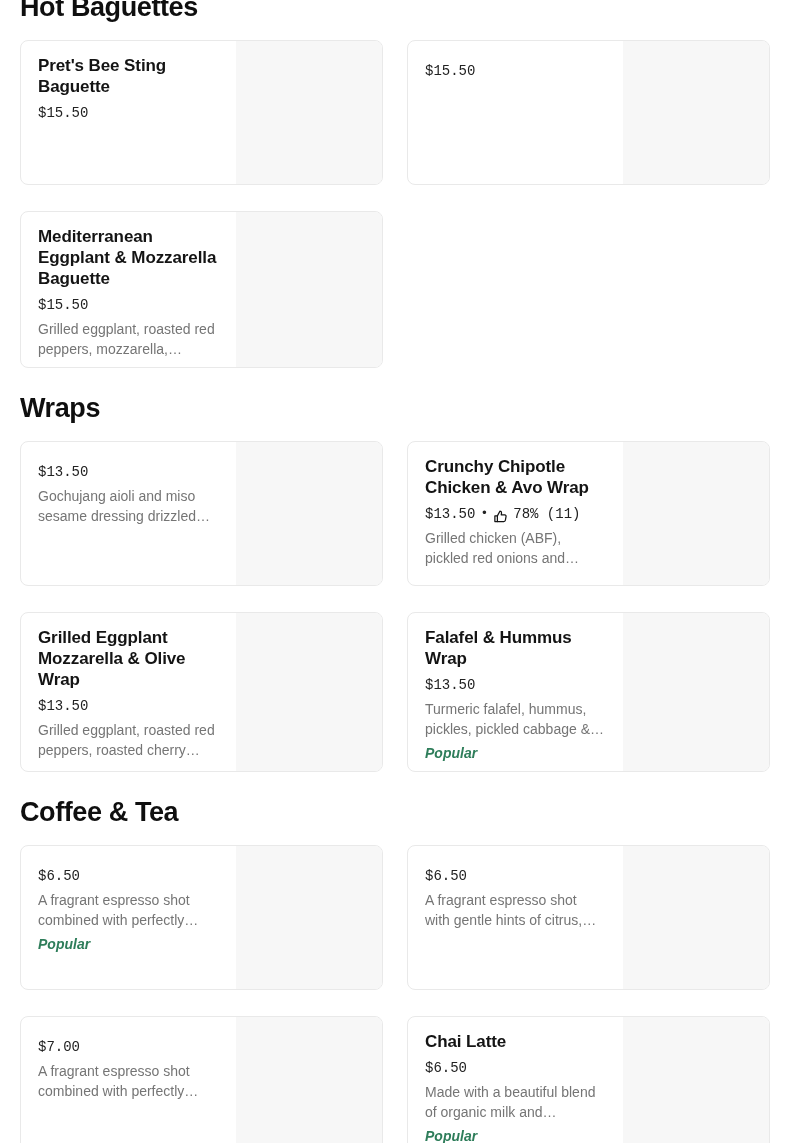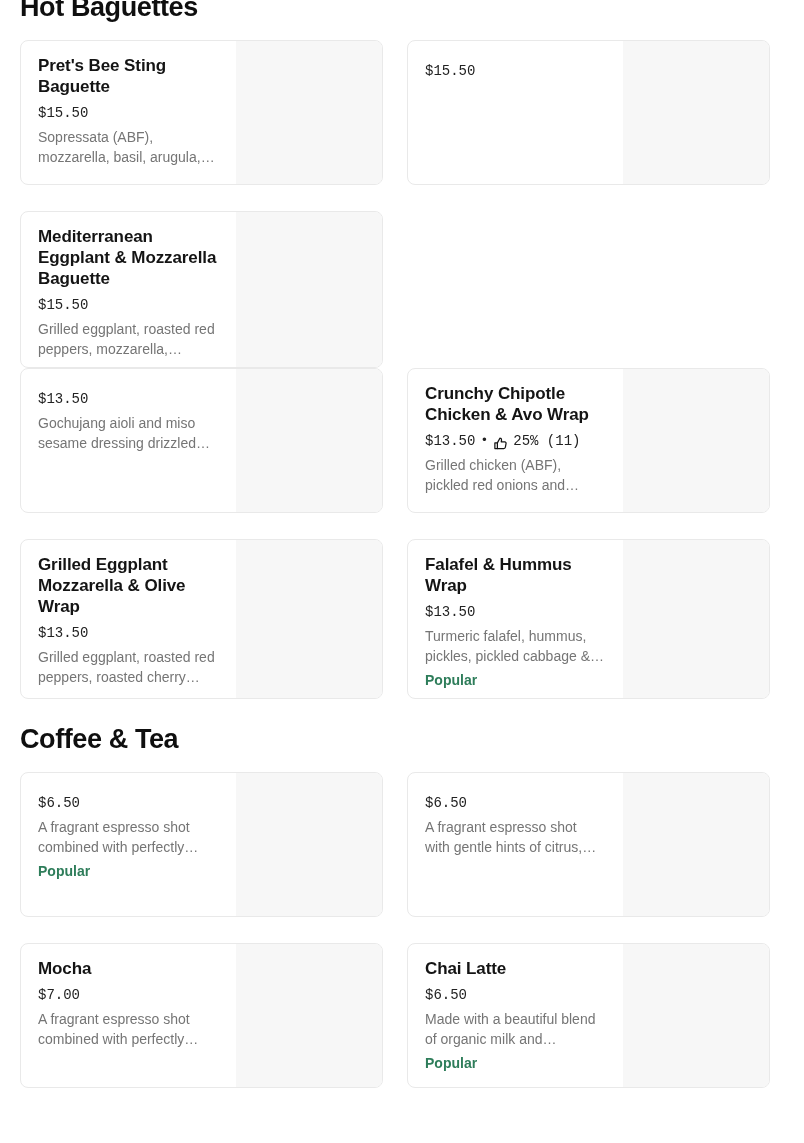--- a/index.html
+++ b/index.html
@@ -66,40 +66,39 @@
     margin: 4px 0 0 0;
     font-size: 14px; line-height: 20px;
     color: #757575;
     white-space: pre-line;
   }
   .popular {
     margin-top: 4px;
     font-size: 14px; line-height: 20px;
     font-weight: 700;
     color: #2e7d5a;
+    font-style: italic;
   }
 </style>
 </head>
 <body>
 
 <div class="page">
 
   <section>
     <h2 class="section-heading">Hot Baguettes</h2>
     <div class="grid">
 
       <article class="card">
         <div class="card-body">
           <h3 class="title">Pret's Bee Sting
 Baguette</h3>
           <div class="meta">
             <span class="price">$15.50</span>
           </div>
-          <p class="desc">Sopressata (ABF),
-mozzarella, basil, arugula,…</p>
         </div>
         <div class="card-img"></div>
       </article>
 
       <article class="card">
         <div class="card-body">
           <div class="meta">
             <span class="price">$15.50</span>
           </div>
         </div>
@@ -117,20 +116,21 @@
           <p class="desc">Grilled eggplant, roasted red
 peppers, mozzarella,…</p>
         </div>
         <div class="card-img"></div>
       </article>
 
     </div>
   </section>
 
   <section>
+    <h2 class="section-heading">Wraps</h2>
     <div class="grid">
 
       <article class="card">
         <div class="card-body">
           <div class="meta">
             <span class="price">$13.50</span>
           </div>
           <p class="desc">Gochujang aioli and miso
 sesame dressing drizzled…</p>
         </div>
@@ -143,21 +143,21 @@
 Chicken &amp; Avo Wrap</h3>
           <div class="meta">
             <span class="price">$13.50</span>
             <span class="sep">•</span>
             <span class="thumb">
               <svg width="15" height="15" viewBox="0 0 24 24" fill="none" stroke="#141414" stroke-width="2" stroke-linejoin="round" stroke-linecap="round">
                 <path d="M7 11v9H3v-9h4z"></path>
                 <path d="M7 11l4-7.5c1.6 0 2.7 1.1 2.7 2.7L13.2 9.5H19c1.2 0 2.1 1.1 1.9 2.3l-1.1 6.2c-.2 1.2-1.2 2-2.4 2H7"></path>
               </svg>
             </span>
-            <span class="rating">25% (11)</span>
+            <span class="rating">78% (11)</span>
           </div>
           <p class="desc">Grilled chicken (ABF),
 pickled red onions and…</p>
         </div>
         <div class="card-img"></div>
       </article>
 
       <article class="card">
         <div class="card-body">
           <h3 class="title">Grilled Eggplant
@@ -209,21 +209,20 @@
             <span class="price">$6.50</span>
           </div>
           <p class="desc">A fragrant espresso shot
 with gentle hints of citrus,…</p>
         </div>
         <div class="card-img"></div>
       </article>
 
       <article class="card">
         <div class="card-body">
-          <h3 class="title">Mocha</h3>
           <div class="meta">
             <span class="price">$7.00</span>
           </div>
           <p class="desc">A fragrant espresso shot
 combined with perfectly…</p>
         </div>
         <div class="card-img"></div>
       </article>
 
       <article class="card">

